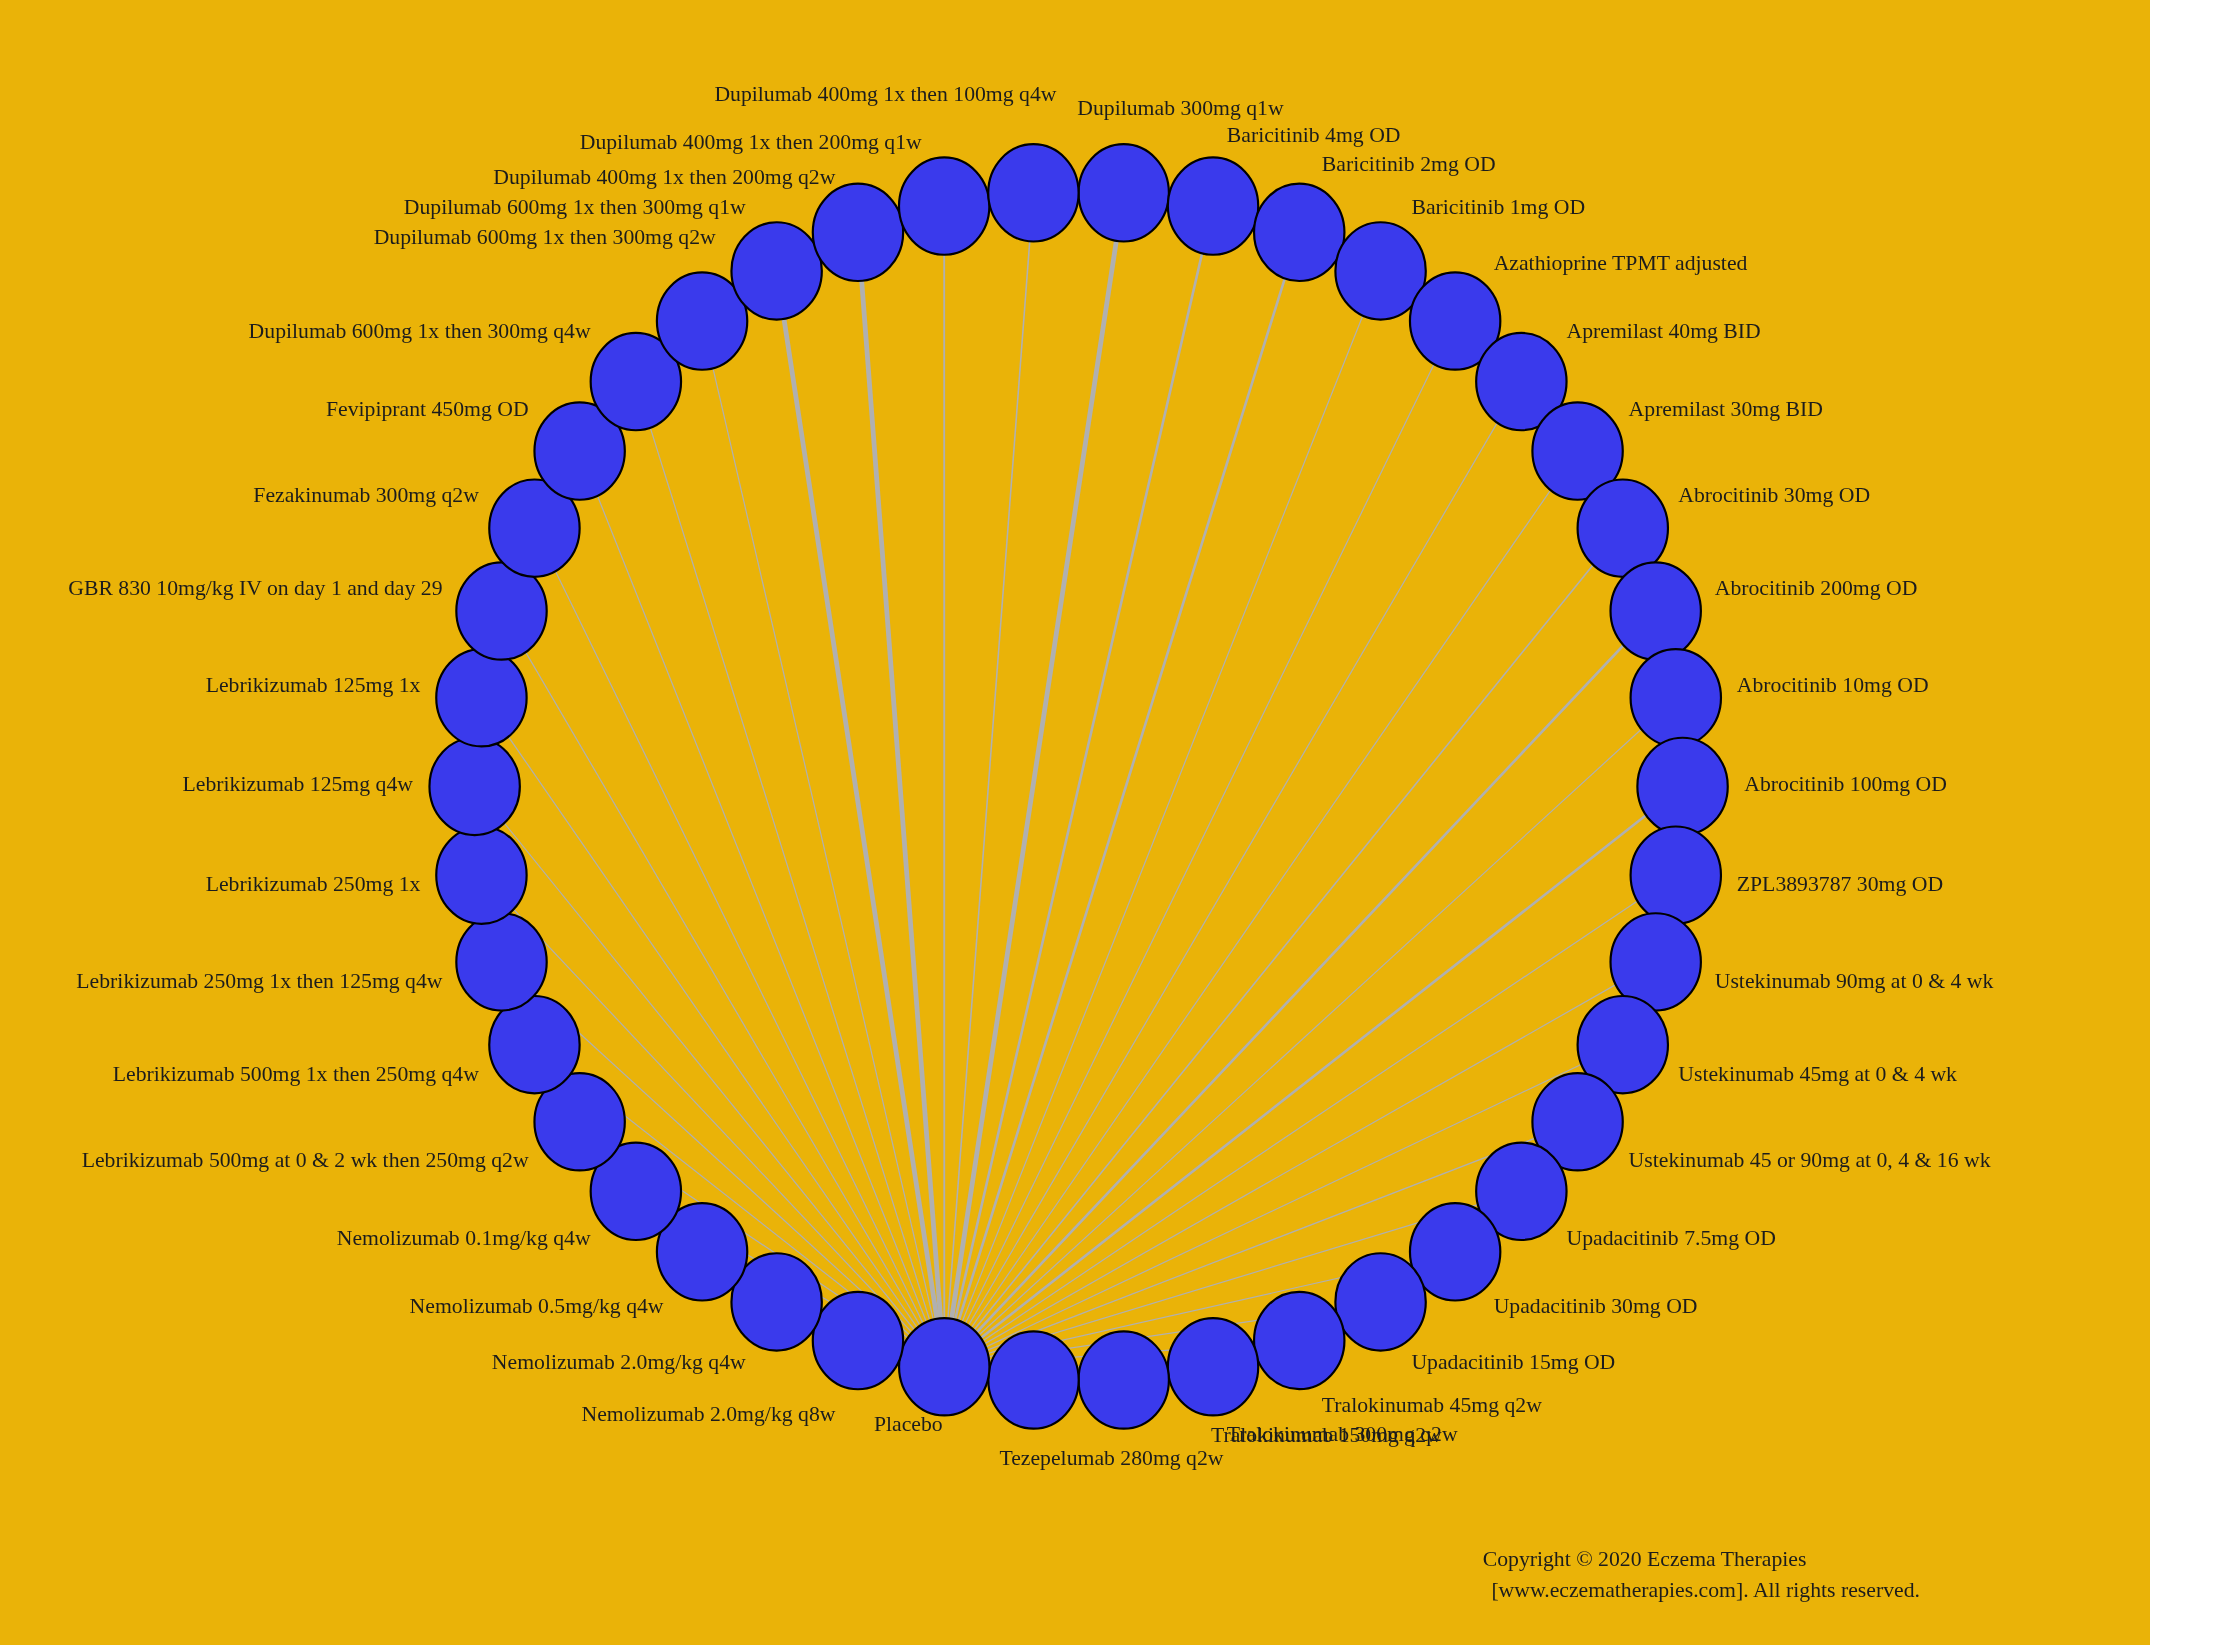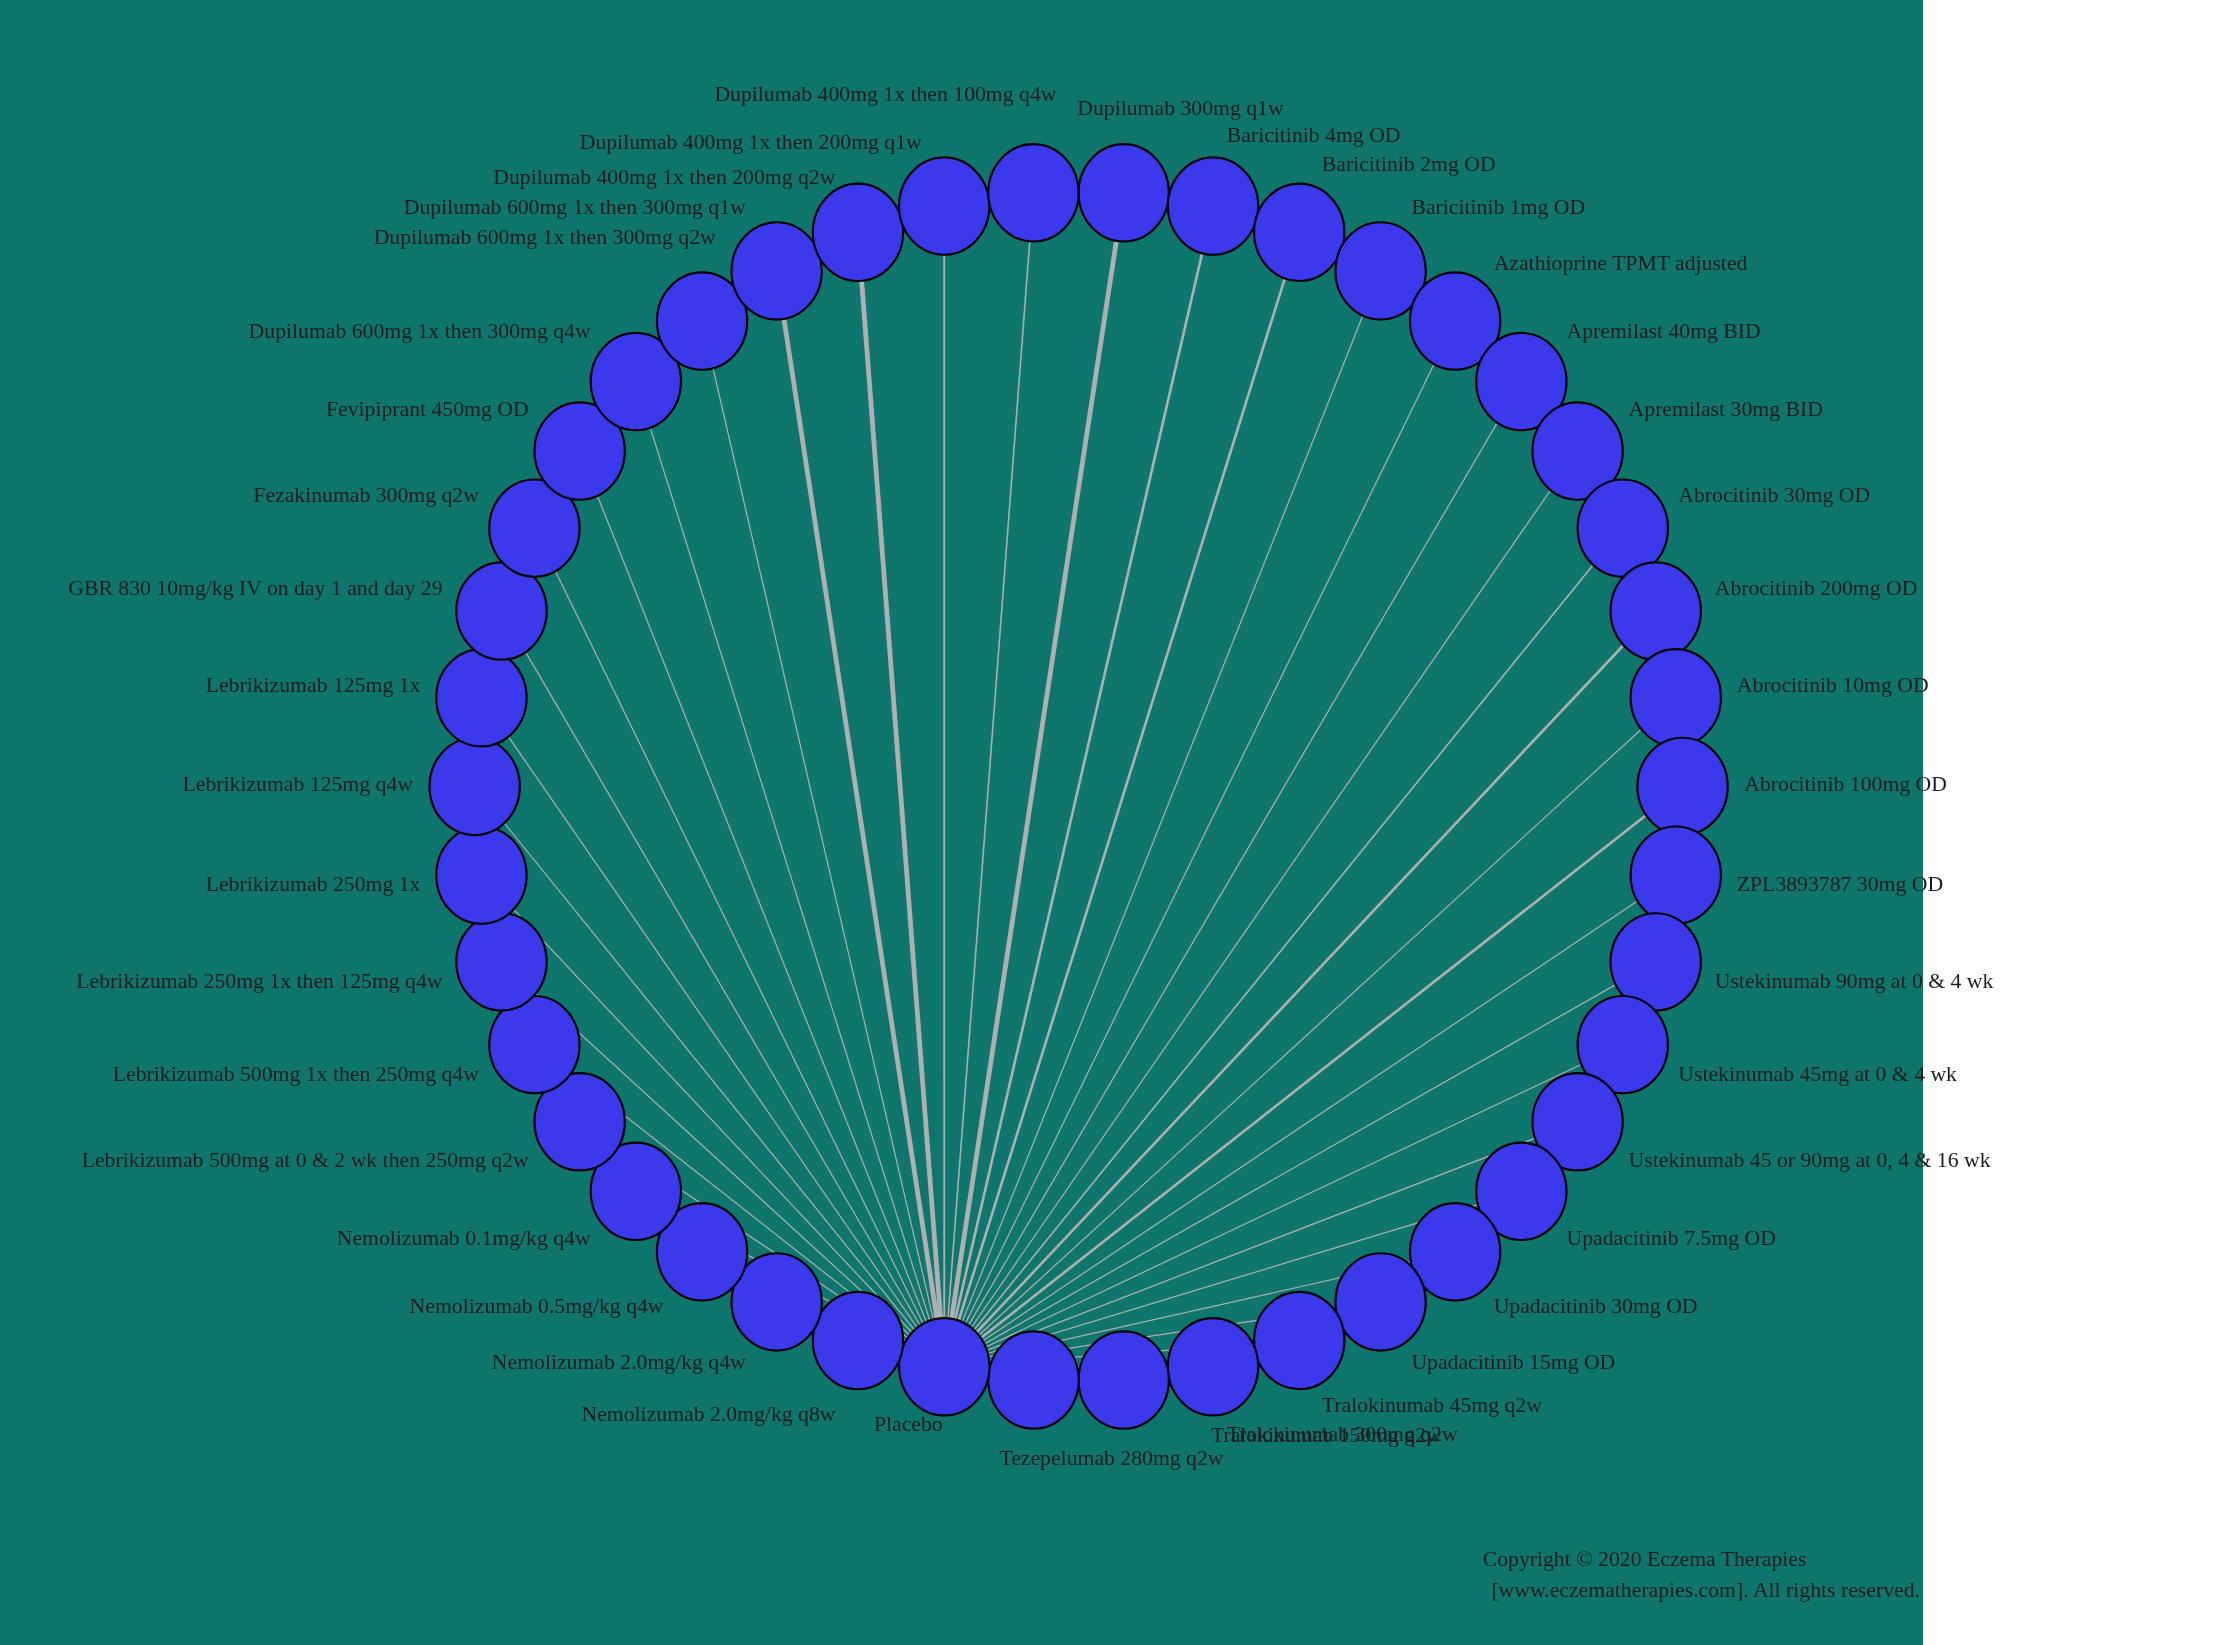--- a/index.html
+++ b/index.html
@@ -5,23 +5,23 @@
   html, body {
     margin: 0;
     padding: 0;
     background: #ffffff;
     width: 2225px;
     height: 1645px;
     overflow: hidden;
   }
   #stage {
     position: relative;
-    width: 1923px;
+    width: 2150px;
     height: 1645px;
-    background: #0f766e;
+    background: #eab308;
     font-family: "Liberation Serif", "DejaVu Serif", serif;
   }
   svg { display: block; }
   text {
     font-family: "Liberation Serif", "DejaVu Serif", serif;
     fill: #1c1c1c;
   }
   .node-label { font-size: 25px; }
   .footer-text { font-size: 25px; }
 </style>

